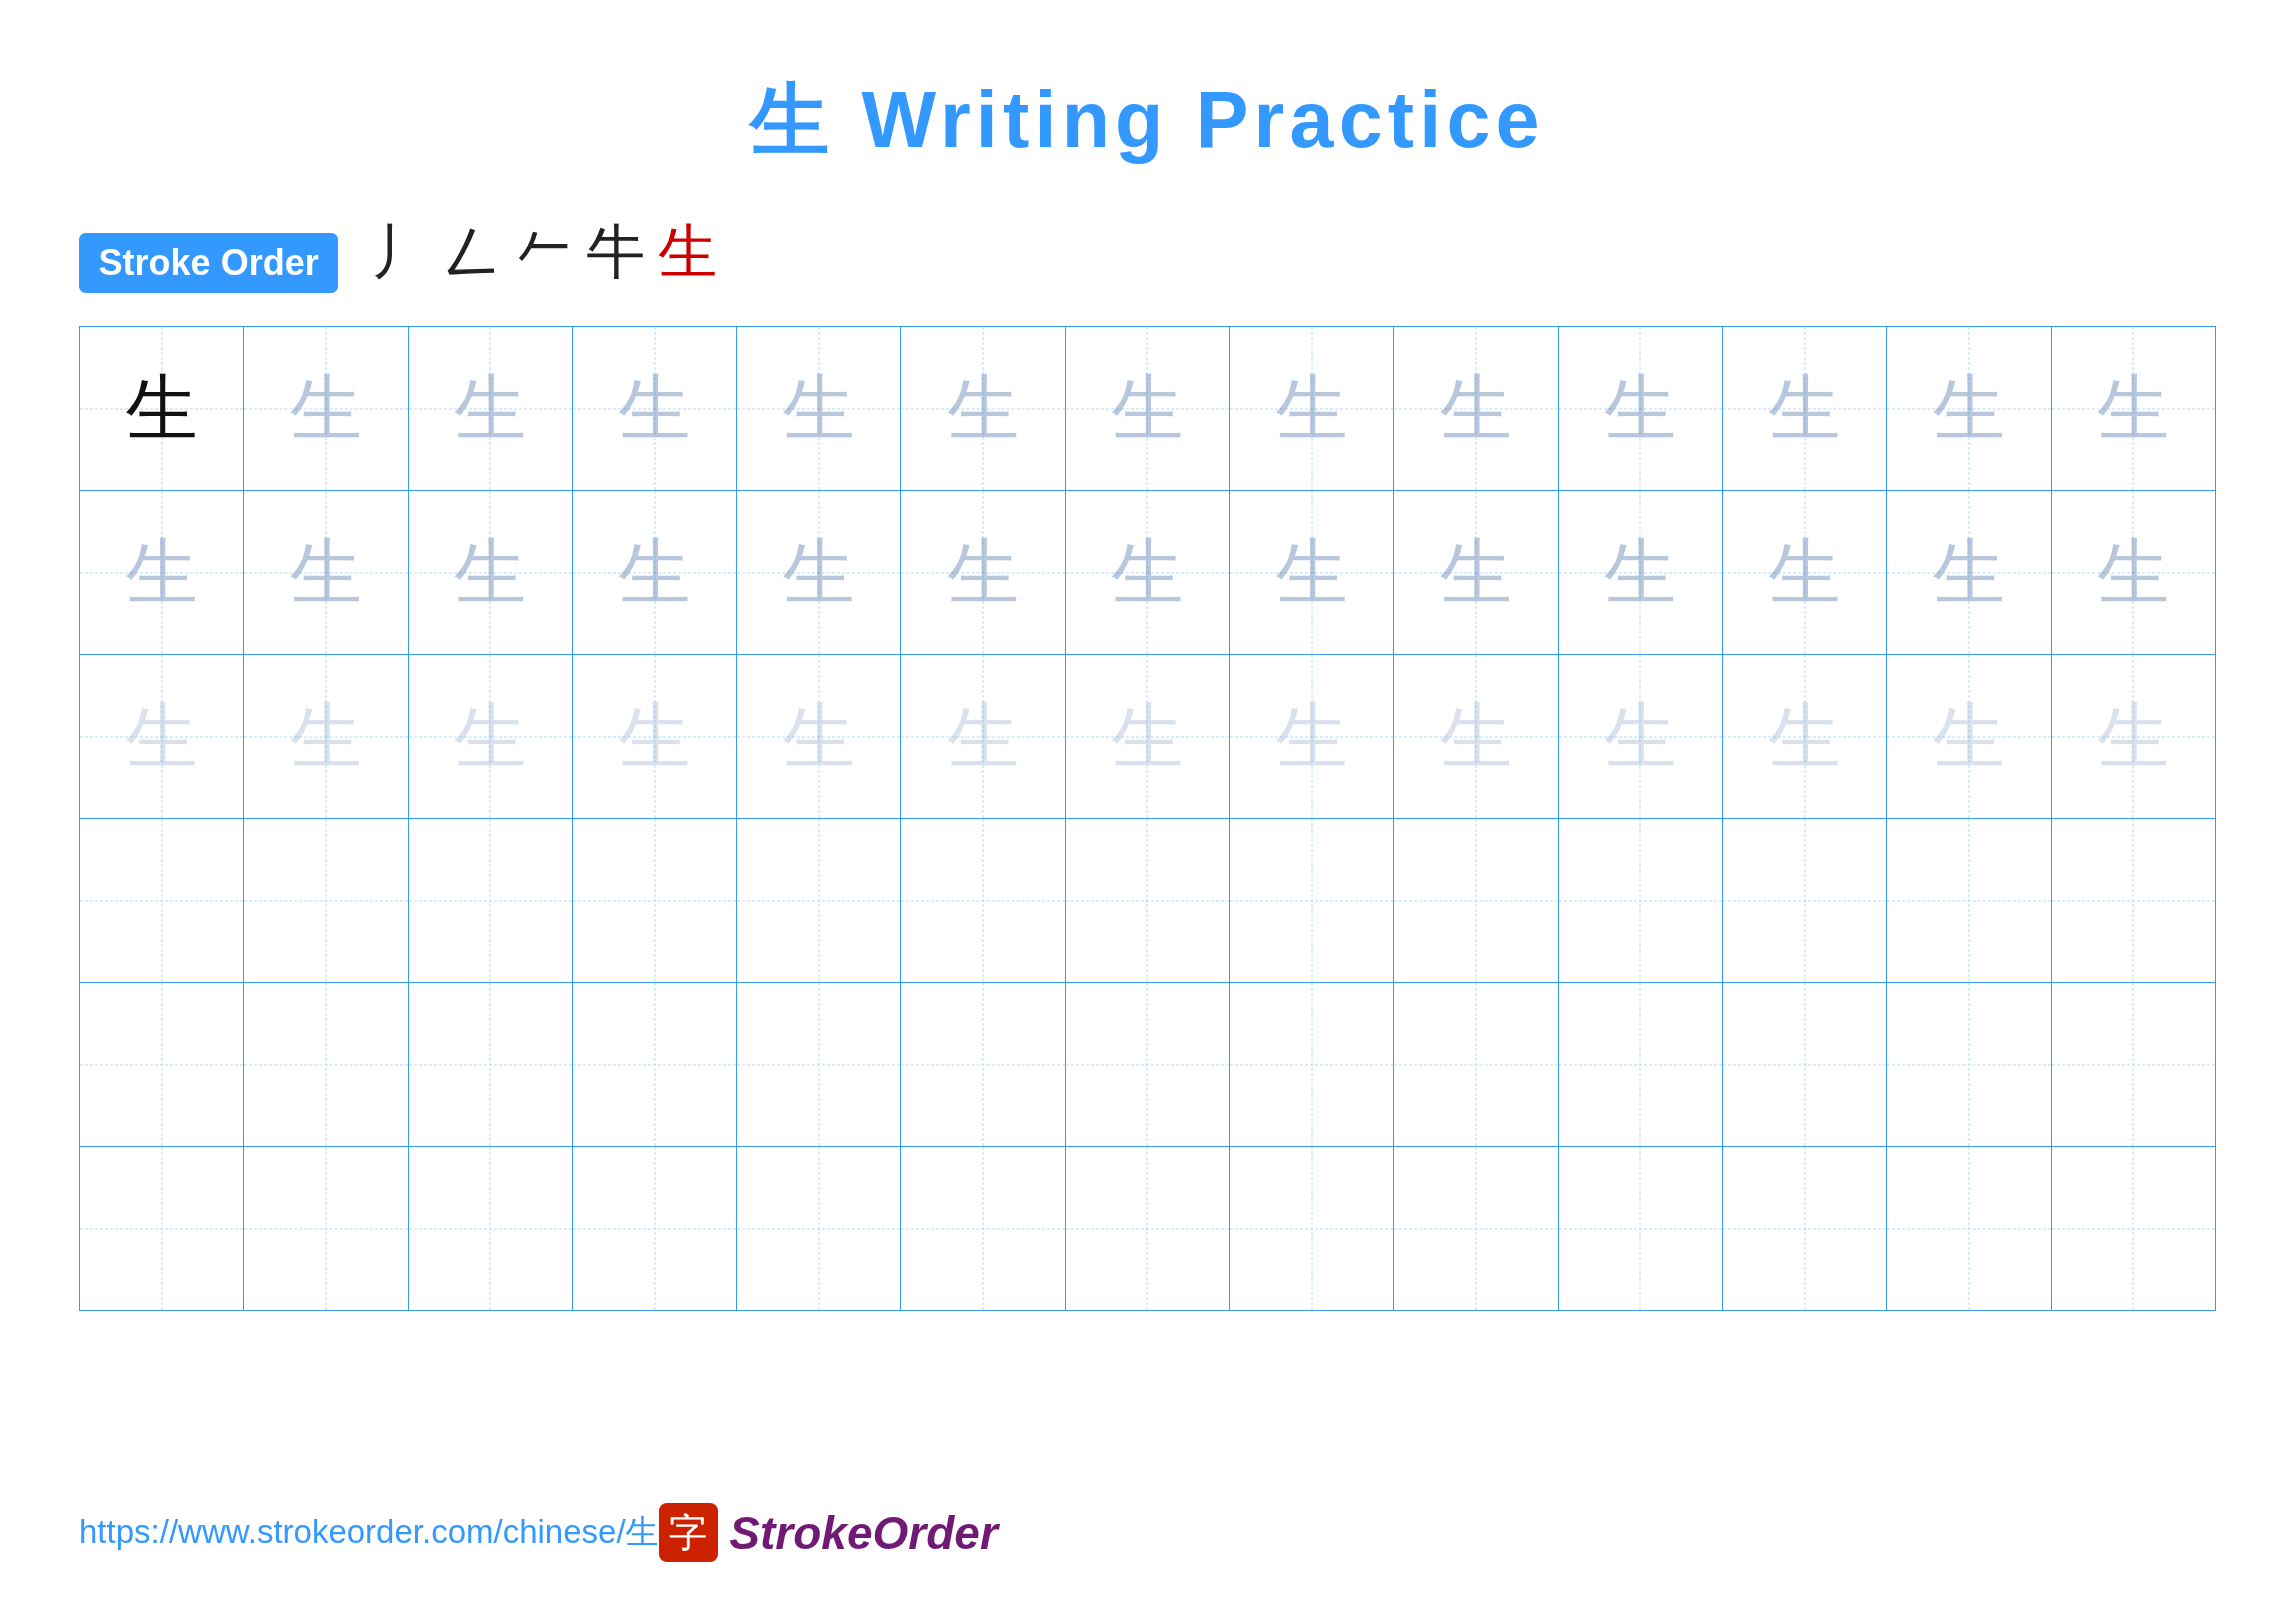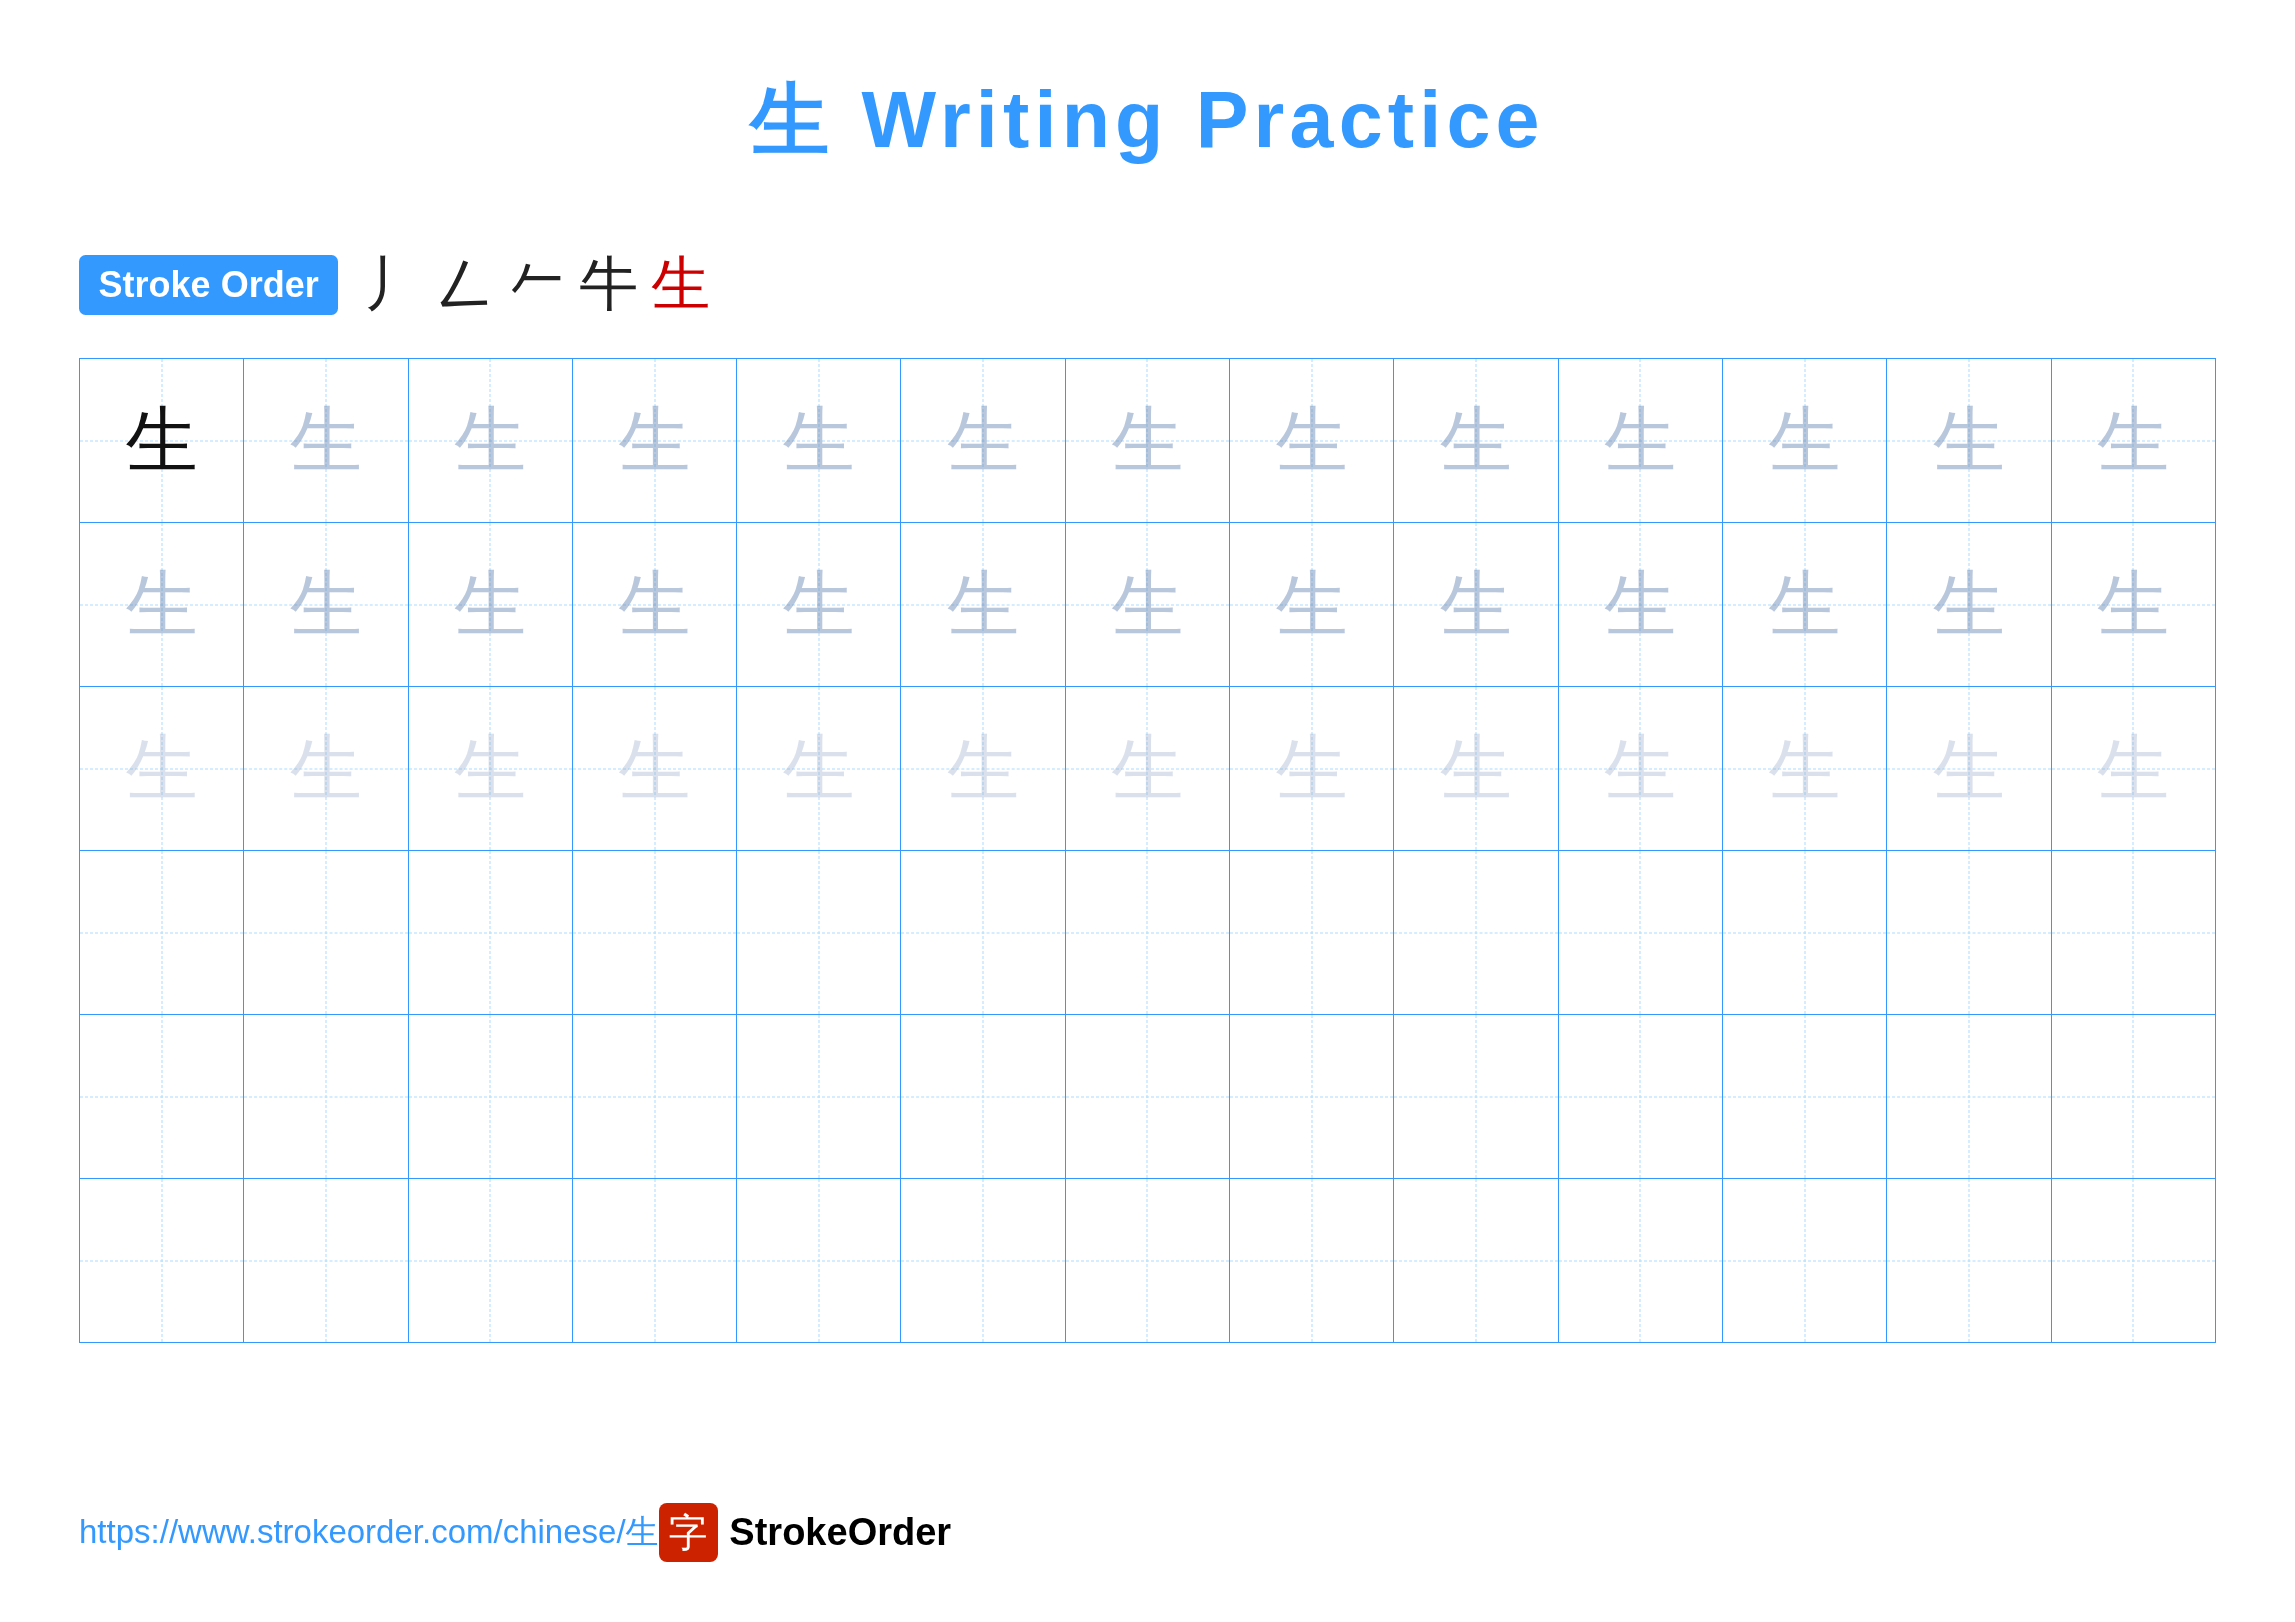--- a/index.html
+++ b/index.html
@@ -27,25 +27,24 @@
       font-size: 79px;
       font-weight: bold;
       color: #3399ff;
       margin-bottom: 39px;
       letter-spacing: 5.2px;
       margin-top: 16px;
     }
 
     .stroke-order-row {
       display: flex;
-      align-items: center;
+      align-items: flex-end;
       width: 100%;
       margin-bottom: 33px;
-      gap: 25px;
-      margin-top: 32px;
+      gap: 32px;
     }
 
     .stroke-order-badge {
       background: #3399ff;
       color: #ffffff;
       font-size: 36px;
       font-weight: bold;
       padding: 9.2px 19.6px;
       border-radius: 6.5px;
       white-space: nowrap;
@@ -163,23 +162,24 @@
       border-radius: 7.9px;
       display: flex;
       align-items: center;
       justify-content: center;
       font-size: 39px;
       color: white;
       font-family: 'SimSun', serif;
     }
 
     .footer-logo-text {
-      font-size: 38px;
+      font-size: 46px;
       font-weight: bold;
-      color: #000000;
+      color: #701a75;
+      font-style: italic;
     }
 
     table {
       width: 100%;
       border-collapse: collapse;
     }
 
     td {
       position: relative;
     }

